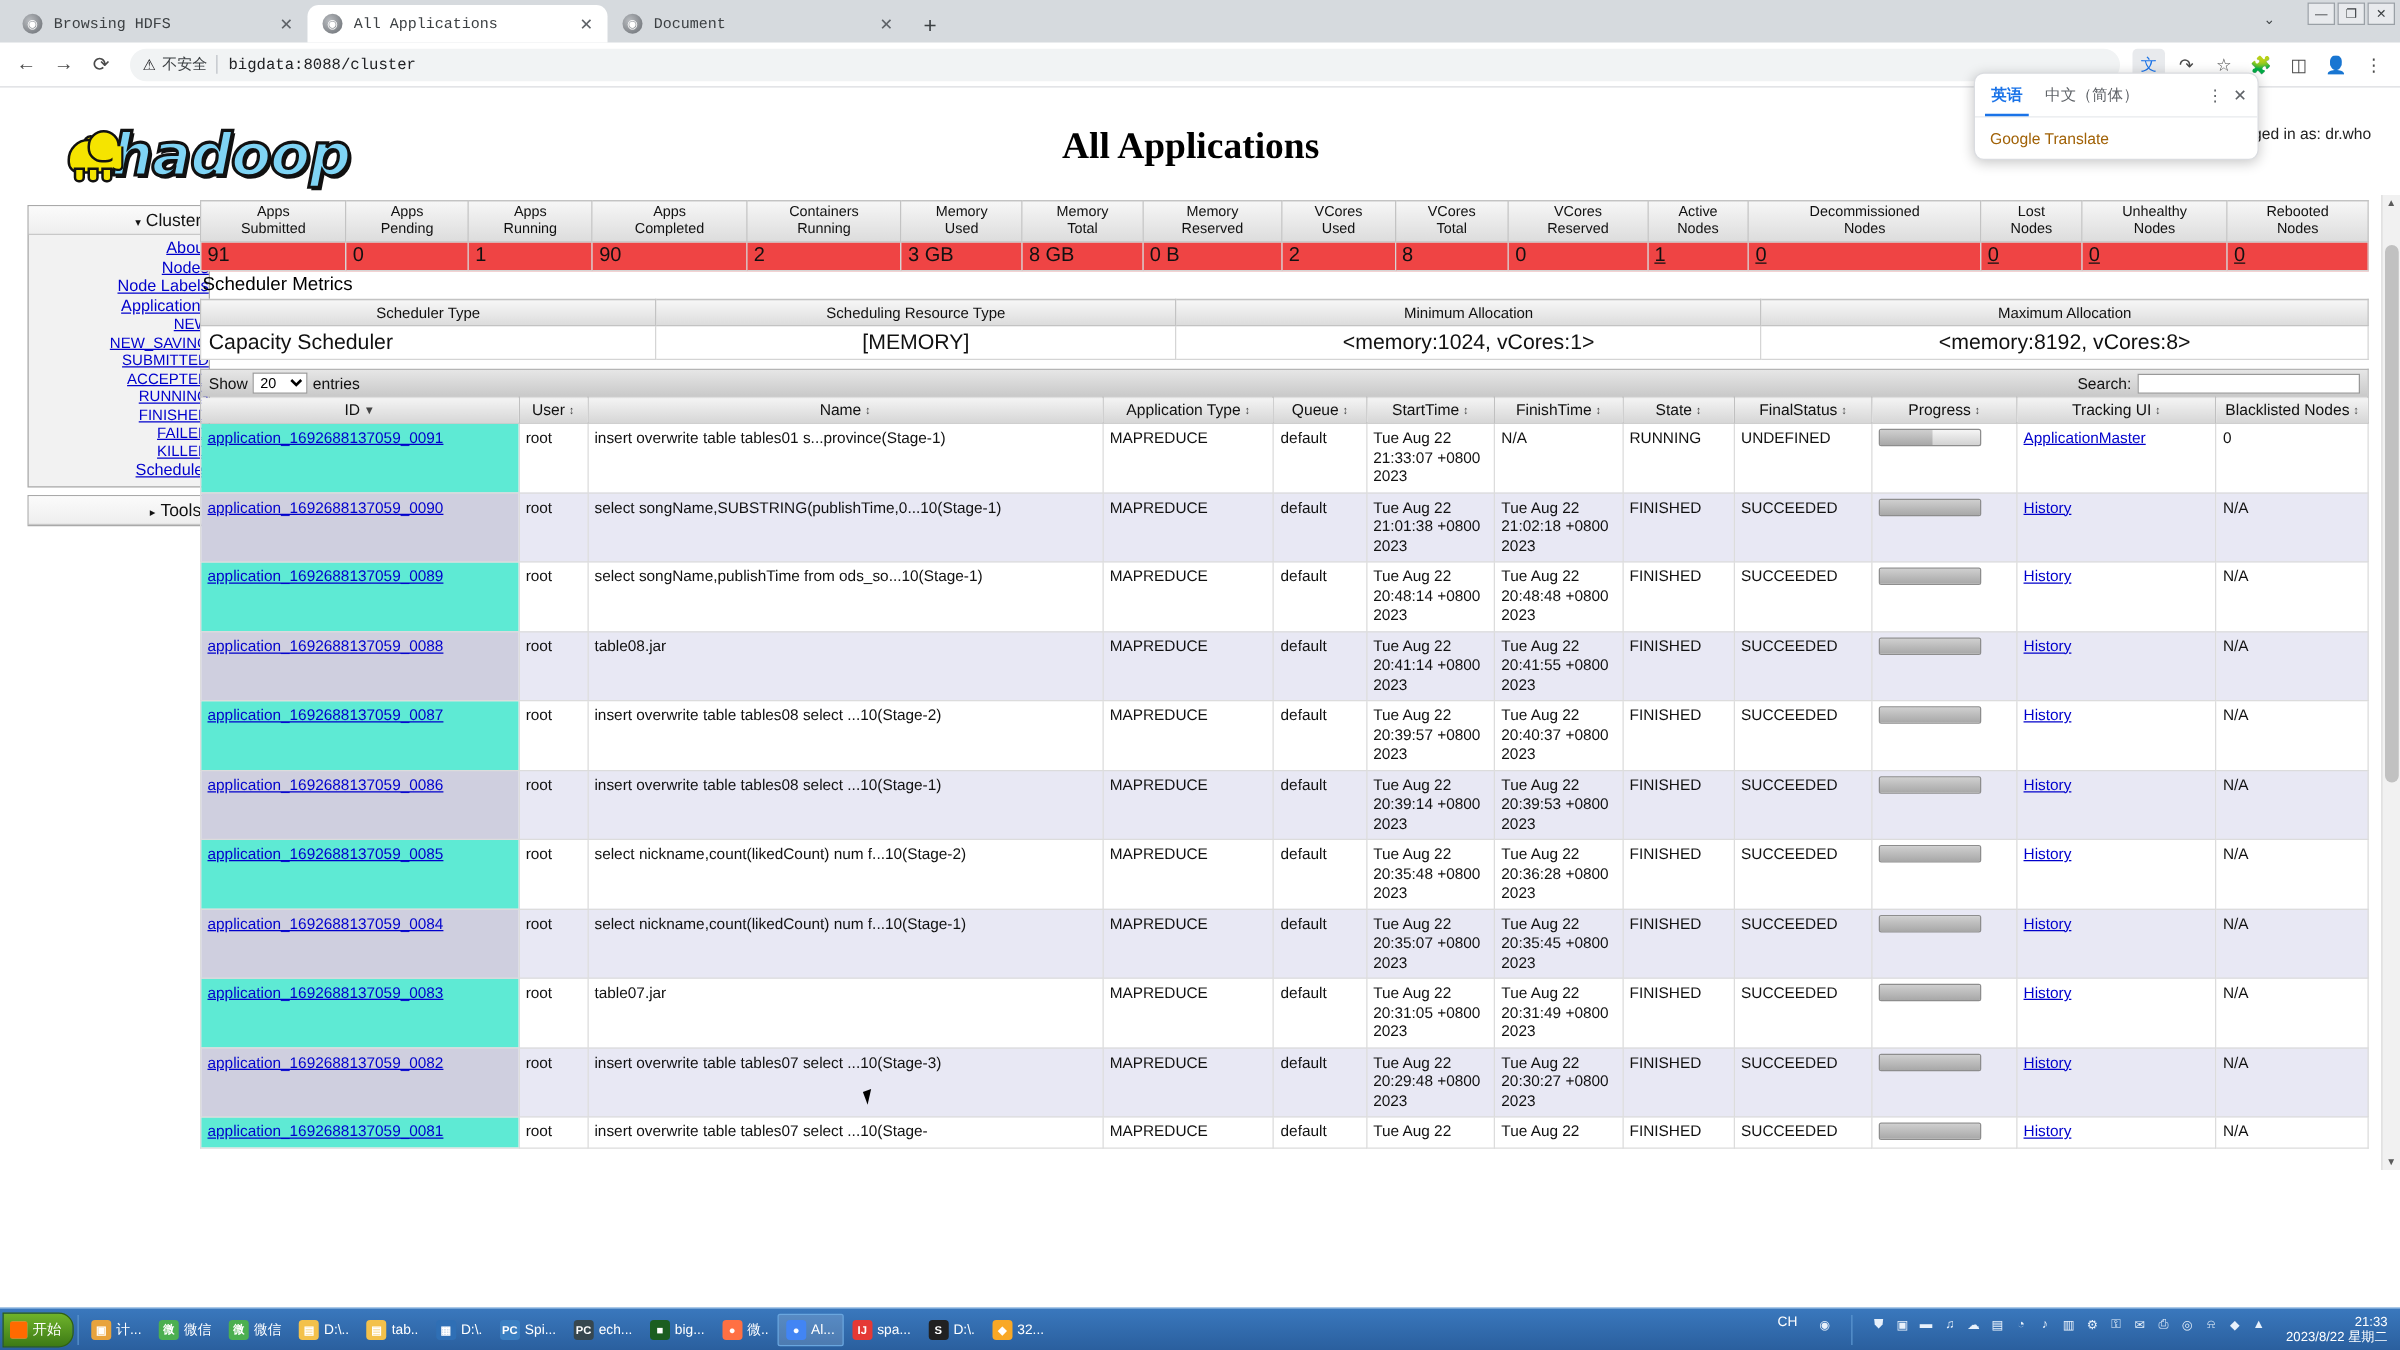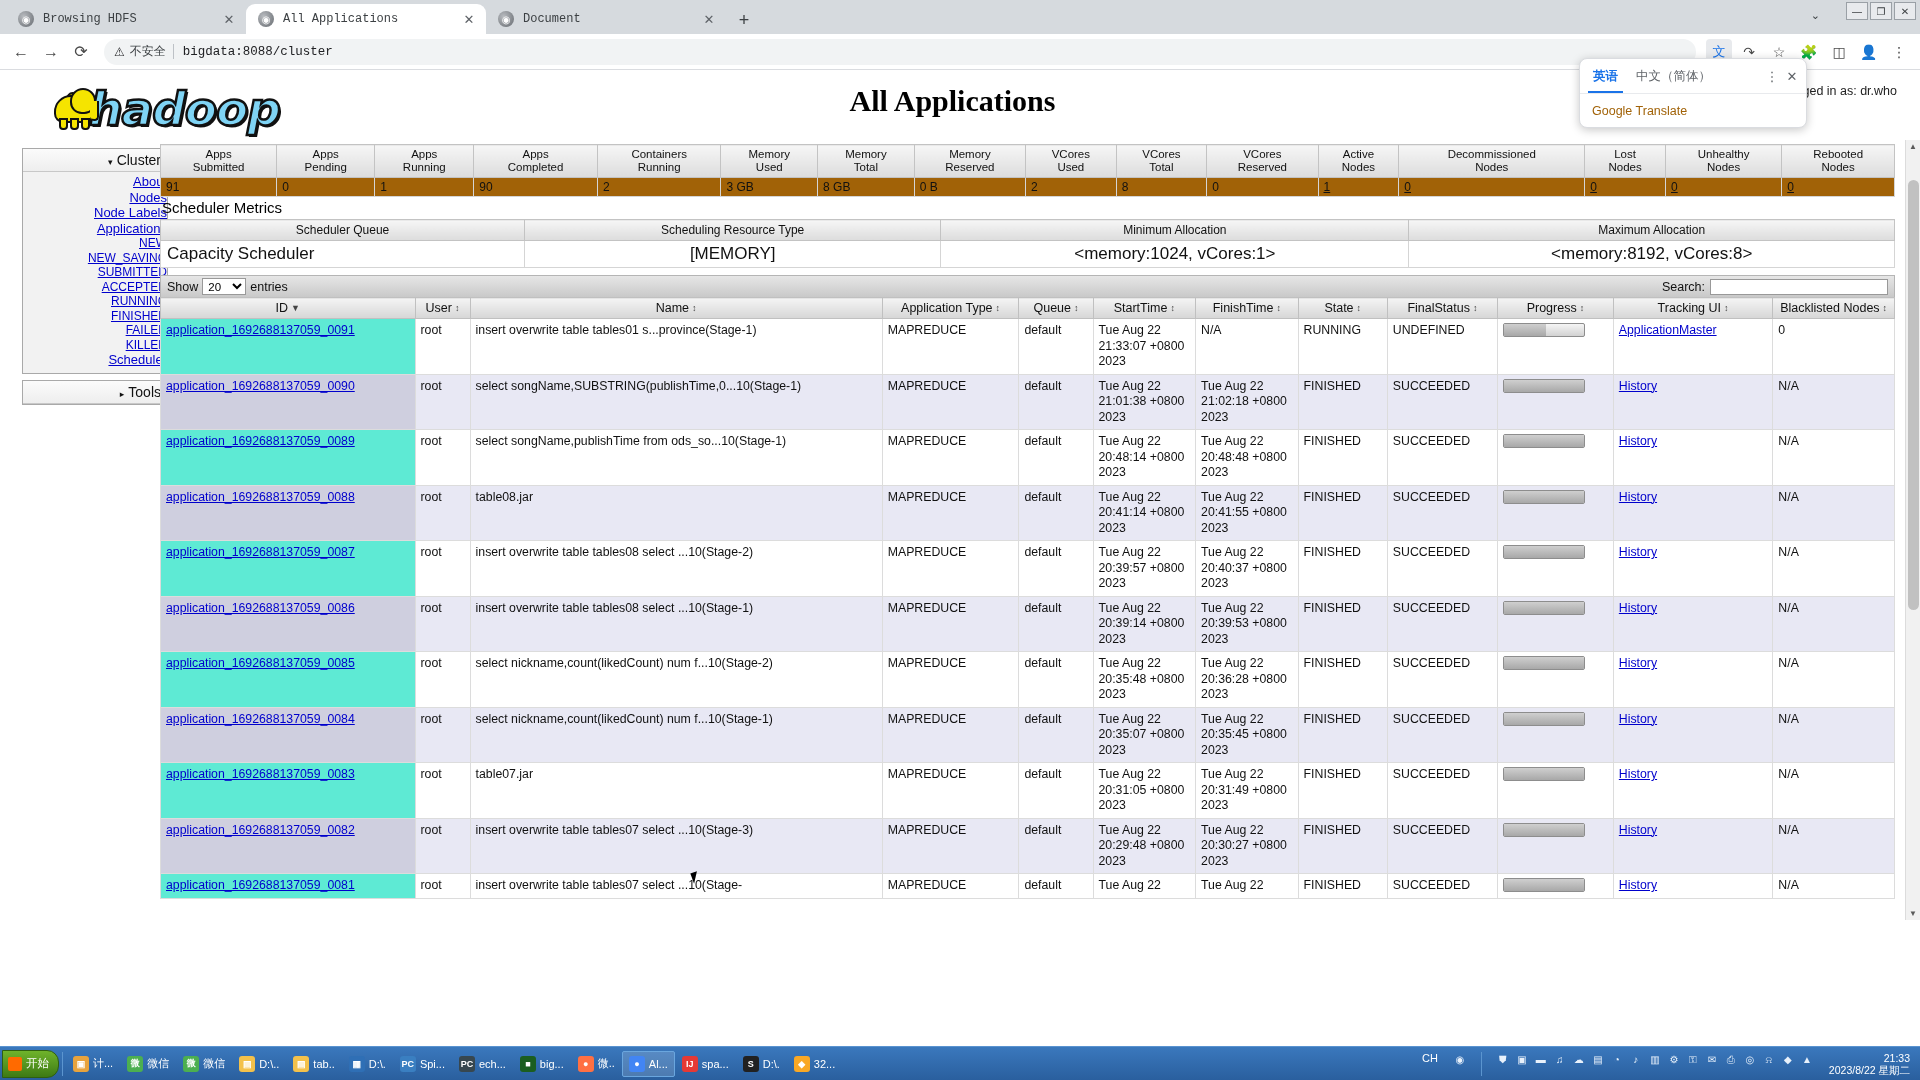--- a/index.html
+++ b/index.html
@@ -86,21 +86,21 @@
     content:""; position:absolute; left:4px; right:4px; bottom:0;
     height:2.5px; background:#1a73e8;
   }
   .tp-spacer { flex:1; }
   .tp-ic { width:20px; text-align:center; color:#5f6368; font-size:13px; }
   .tp-body { border-top:1px solid #e8eaed; height:35px; display:flex;
              align-items:center; padding: 0 12px; font-size:12.5px; color:#a16207; }
 
   
   .page {
-    position:absolute; top: 70px; left: 0; width: 1920px; height: 980px;
+    position:absolute; top: 86px; left: 0; width: 1920px; height: 980px;
     background: #ffffff; overflow: hidden;
   }
   .page-inner { position:relative; width: 1905px; }
 
   .logo-row { position:relative; height: 72px; }
   .hadoop-logo {
     position:absolute; left: 50px; top: 8px;
     width: 230px; height: 60px; display:flex; align-items:center;
   }
   .elephant {
@@ -175,22 +175,22 @@
     border-collapse: collapse; width: 100%;
     border: 1px solid #bcbcbc; background:#fff;
   }
   table.metrics th {
     background: linear-gradient(#f6f6f6, #dcdcdc);
     border: 1px solid #c3c3c3; font-size: 11.5px; font-weight: normal;
     color:#111; padding: 3px 4px; line-height: 13px; text-align:center;
     white-space: nowrap;
   }
   table.metrics td {
-    border: 1px solid #d5d5d5; font-size: 12px; color:#111;
-    padding: 2px 5px; background:#a16207; white-space: nowrap;
+    border: 1px solid #d5d5d5; font-size: 16px; color:#111;
+    padding: 2px 5px; background:#ef4444; white-space: nowrap;
   }
   table.metrics td.lnk { text-decoration: underline; }
 
   table.sched { border-collapse: collapse; width:100%;
     border:1px solid #bcbcbc; background:#fff; margin-bottom: 2px; }
   table.sched th {
     background: linear-gradient(#f6f6f6, #dcdcdc);
     border:1px solid #c3c3c3; font-size:12px; font-weight:normal;
     color:#111; padding: 3px 4px; text-align:center;
   }
@@ -455,21 +455,21 @@
                 <td class="lnk">0</td>
                 <td class="lnk">0</td>
               </tr>
             </tbody>
           </table>
 
           <div class="sect-title">Scheduler Metrics</div>
           <table class="sched">
             <thead>
               <tr>
-                <th style="width:21%">Scheduler Queue</th>
+                <th style="width:21%">Scheduler Type</th>
                 <th style="width:24%">Scheduling Resource Type</th>
                 <th style="width:27%">Minimum Allocation</th>
                 <th style="width:28%">Maximum Allocation</th>
               </tr>
             </thead>
             <tbody>
               <tr>
                 <td>Capacity Scheduler</td>
                 <td style="text-align:center">[MEMORY]</td>
                 <td style="text-align:center">&lt;memory:1024, vCores:1&gt;</td>

